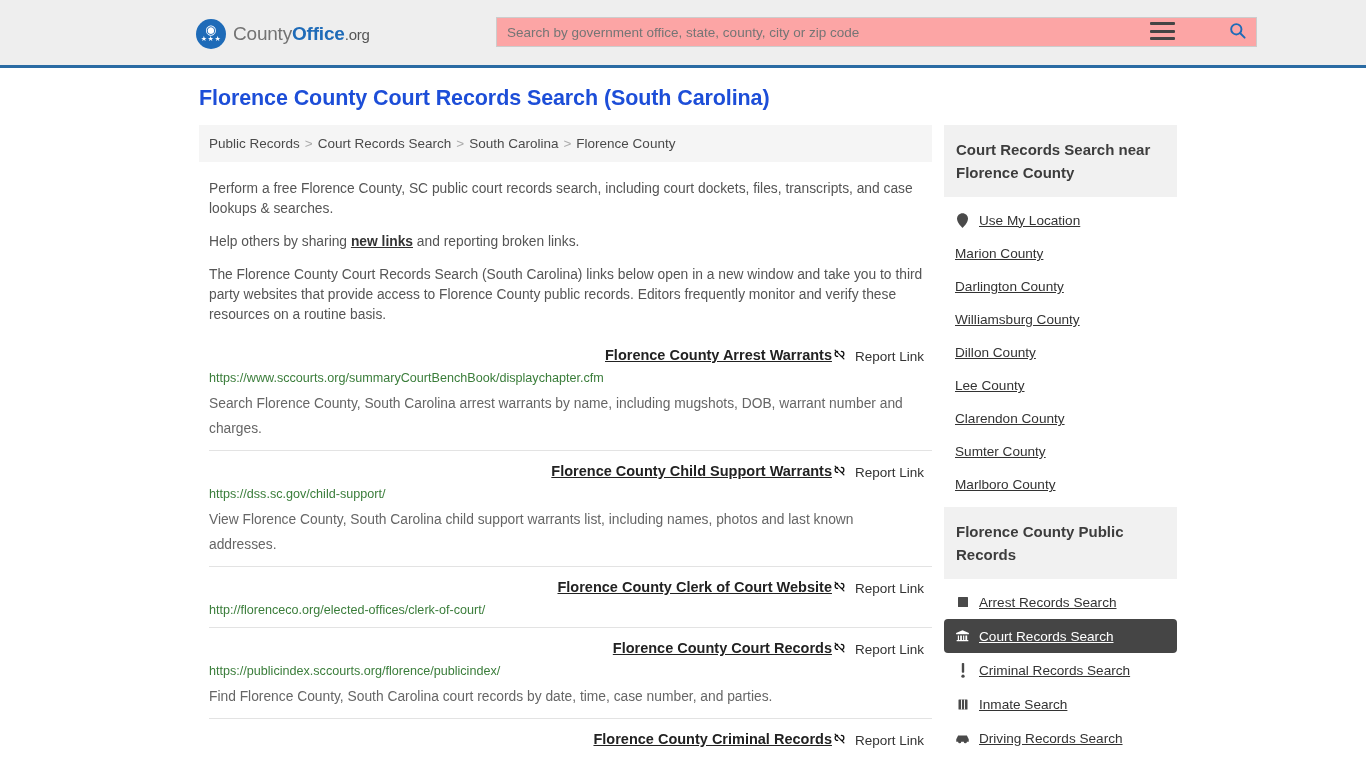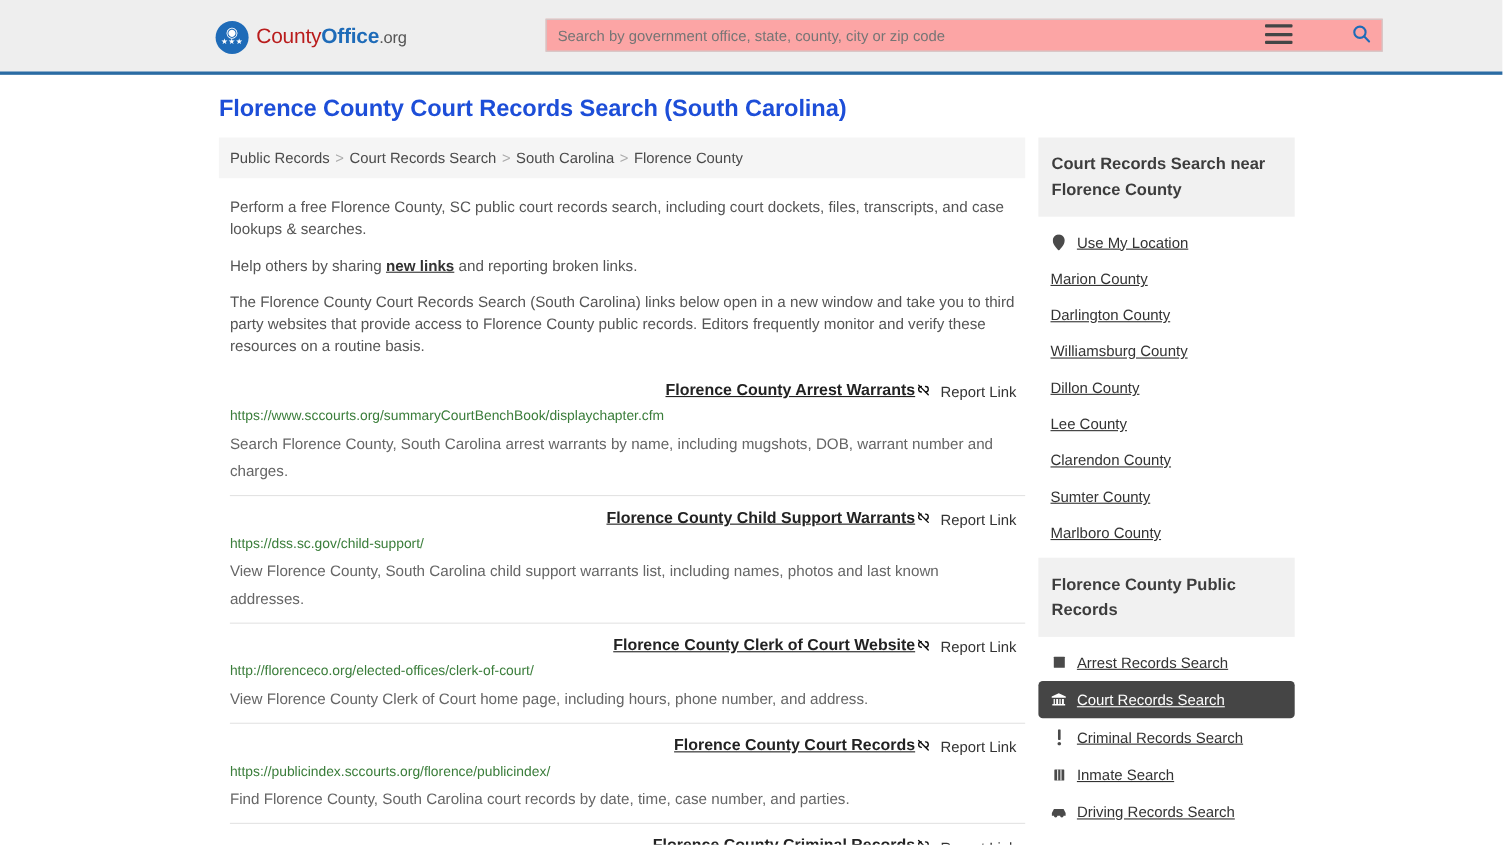--- a/index.html
+++ b/index.html
@@ -35,21 +35,21 @@
     position: absolute; left: 0; top: 4px; width: 30px; text-align: center;
     color: #ffffff; font-size: 13px; line-height: 13px;
   }
   .brand-logo .stars {
     position: absolute; left: 0; top: 16px; width: 30px; text-align: center;
     color: #ffffff; font-size: 7px; letter-spacing: 0.5px; line-height: 8px;
   }
   .brand-text {
     font-size: 19px; color: #333333; letter-spacing: -0.2px; white-space: nowrap;
   }
-  .brand-text .b-county { color: #b91c1c; }
+  .brand-text .b-county { color: #737373; }
   .brand-text .b-office { color: #1e6bb8; font-weight: bold; }
   .brand-text .b-org { color: #555555; font-size: 15px; }
 
   .search-wrap {
     position: absolute; left: 496px; top: 17px;
     width: 761px; height: 30px;
     background: #fca5a5;
     border: 1px solid #cccccc;
     display: flex; align-items: center;
   }
@@ -278,21 +278,20 @@
                   <svg width="15" height="15" viewBox="0 0 24 24" fill="none" stroke="#111" stroke-width="2" stroke-linecap="round">
                     <path d="M9 7 A4 4 0 1 0 9 15"></path>
                       <path d="M15 7 A4 4 0 1 1 15 15"></path>
                       <line x1="5" y1="5" x2="19" y2="19"></line>
                   </svg>
                 </span>
                 <span>Report Link</span>
               </div>
             </div>
             <div class="link-url">http://florenceco.org/elected-offices/clerk-of-court/</div>
-            <div class="link-desc">View Florence County Clerk of Court home page, including hours, phone number, and address.</div>
           </div>
 
           <div class="link-item">
             <div class="link-row">
               <a class="link-title" href="#">Florence County Court Records</a>
               <div class="report-link">
                 <span>
                   <svg width="15" height="15" viewBox="0 0 24 24" fill="none" stroke="#111" stroke-width="2" stroke-linecap="round">
                     <path d="M9 7 A4 4 0 1 0 9 15"></path>
                       <path d="M15 7 A4 4 0 1 1 15 15"></path>

